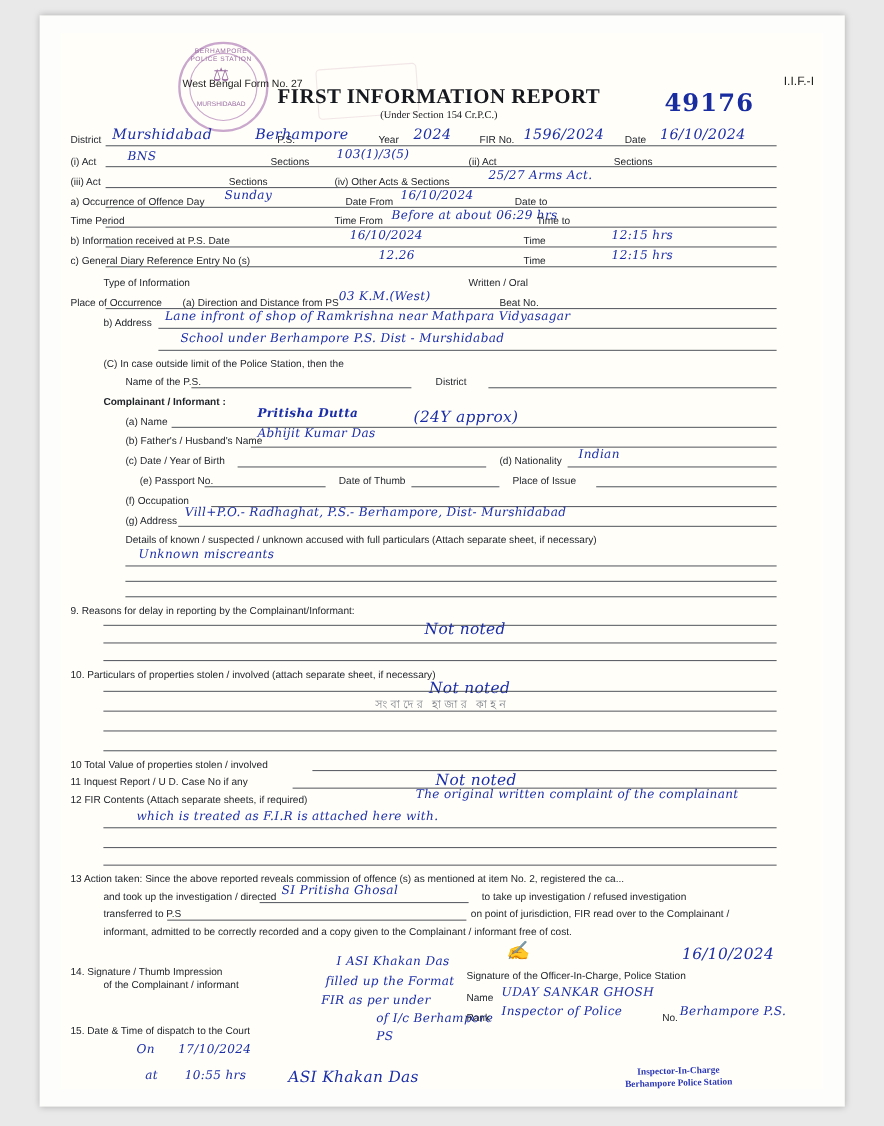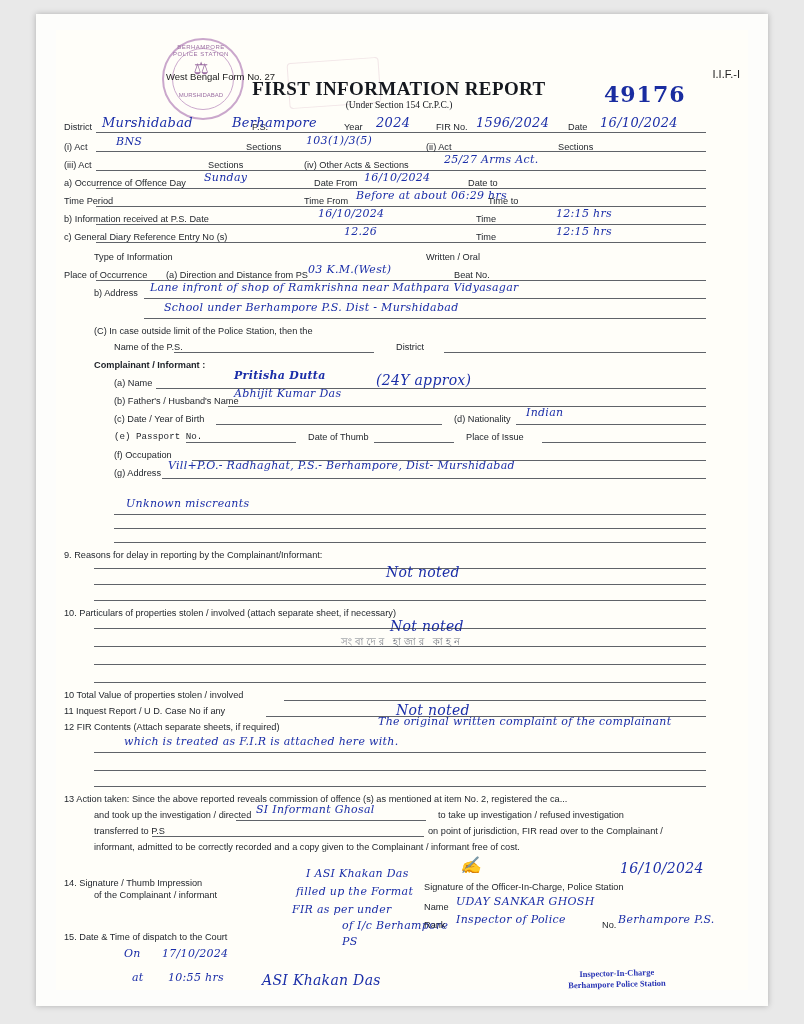--- a/index.html
+++ b/index.html
@@ -315,34 +315,35 @@
       <div class="p" style="left:58px; top:366px;">(b) Father's / Husband's Name</div>
       <div class="hw" style="left:178px; top:358px;">Abhijit Kumar Das</div>
       <div class="line" style="left:172px; top:376px; width:478px;"></div>
 
       <div class="p" style="left:58px; top:384px;">(c) Date / Year of Birth</div>
       <div class="p" style="left:398px; top:384px;">(d) Nationality</div>
       <div class="hw" style="left:470px; top:377px;">Indian</div>
       <div class="line" style="left:160px; top:394px; width:226px;"></div>
       <div class="line" style="left:460px; top:394px; width:190px;"></div>
 
-      <div class="p" style="left:58px; top:402px;font-family:Liberation Mono, monospace;">(e) Passport No.</div>
+      <div class="p" style="left:71px; top:402px;">(e) Passport No.</div>
       <div class="p" style="left:252px; top:402px;">Date of Thumb</div>
       <div class="p" style="left:410px; top:402px;">Place of Issue</div>
       <div class="line" style="left:130px; top:412px; width:110px;"></div>
       <div class="line" style="left:318px; top:412px; width:80px;"></div>
       <div class="line" style="left:486px; top:412px; width:164px;"></div>
 
       <div class="p" style="left:58px; top:420px;">(f) Occupation</div>
       <div class="line" style="left:136px; top:430px; width:514px;"></div>
 
       <div class="p" style="left:58px; top:438px;">(g) Address</div>
       <div class="hw" style="left:112px; top:430px;">Vill+P.O.- Radhaghat, P.S.- Berhampore, Dist- Murshidabad</div>
       <div class="line" style="left:106px; top:448px; width:544px;"></div>
 
+      <div class="p" style="left:58px; top:456px;">Details of known / suspected / unknown accused with full particulars (Attach separate sheet, if necessary)</div>
       <div class="hw" style="left:70px; top:468px;">Unknown miscreants</div>
       <div class="line" style="left:58px; top:484px; width:592px;"></div>
       <div class="line" style="left:58px; top:498px; width:592px;"></div>
       <div class="line" style="left:58px; top:512px; width:592px;"></div>
 
       <div class="p" style="left:8px; top:520px;">9.  Reasons for delay in reporting by the Complainant/Informant:</div>
       <div class="line" style="left:38px; top:538px; width:612px;"></div>
       <div class="hw small" style="left:330px; top:534px;">Not noted</div>
       <div class="line" style="left:38px; top:554px; width:612px;"></div>
       <div class="line" style="left:38px; top:570px; width:612px;"></div>
@@ -363,21 +364,21 @@
 
       <div class="p" style="left:8px; top:692px;">12  FIR Contents (Attach separate sheets, if required)</div>
       <div class="hw" style="left:322px; top:686px;">The original written complaint of the complainant</div>
       <div class="hw" style="left:68px; top:706px;">which is treated as F.I.R is attached here with.</div>
       <div class="line" style="left:38px; top:722px; width:612px;"></div>
       <div class="line" style="left:38px; top:740px; width:612px;"></div>
       <div class="line" style="left:38px; top:756px; width:612px;"></div>
 
       <div class="p" style="left:8px; top:764px;">13  Action taken: Since the above reported reveals commission of offence (s) as mentioned at item No. 2, registered the ca...</div>
       <div class="p" style="left:38px; top:780px;">and took up the investigation / directed</div>
-      <div class="hw" style="left:200px; top:774px;">SI Informant Ghosal</div>
+      <div class="hw" style="left:200px; top:774px;">SI Pritisha Ghosal</div>
       <div class="p" style="left:382px; top:780px;">to take up investigation / refused investigation</div>
       <div class="p" style="left:38px; top:796px;">transferred to P.S</div>
       <div class="p" style="left:372px; top:796px;">on point of jurisdiction, FIR read over to the Complainant /</div>
       <div class="p" style="left:38px; top:812px;">informant, admitted to be correctly recorded and a copy given to the Complainant / informant free of cost.</div>
       <div class="line" style="left:180px; top:790px; width:190px;"></div>
       <div class="line" style="left:96px; top:806px; width:272px;"></div>
 
       <div class="p" style="left:8px; top:848px;">14.  Signature / Thumb Impression</div>
       <div class="p" style="left:38px; top:860px;">of the Complainant / informant</div>
       <div class="hw" style="left:250px; top:838px;">I ASI Khakan Das</div>

